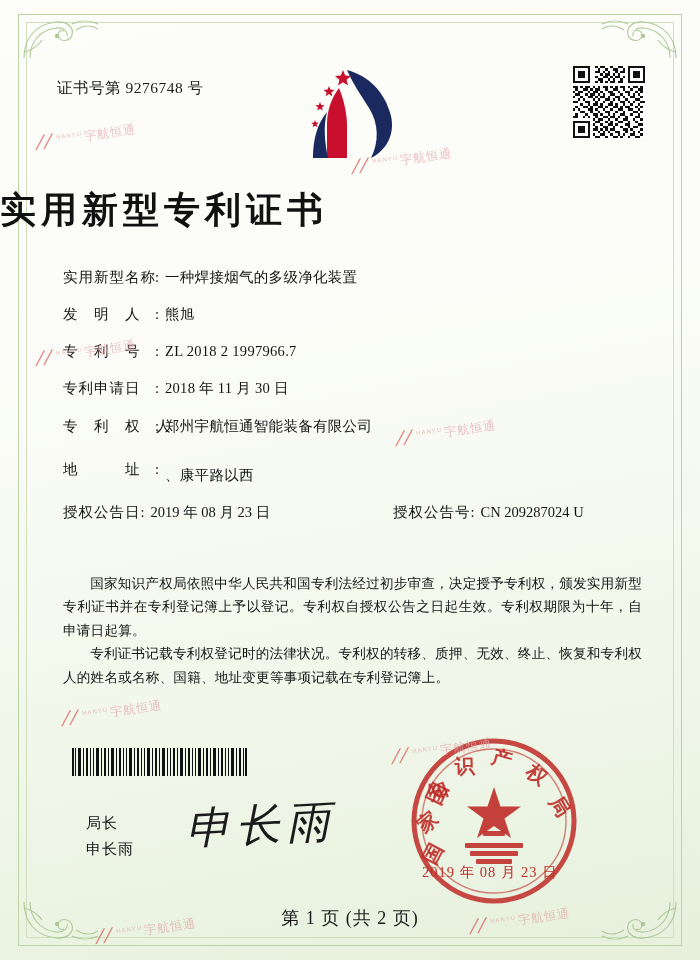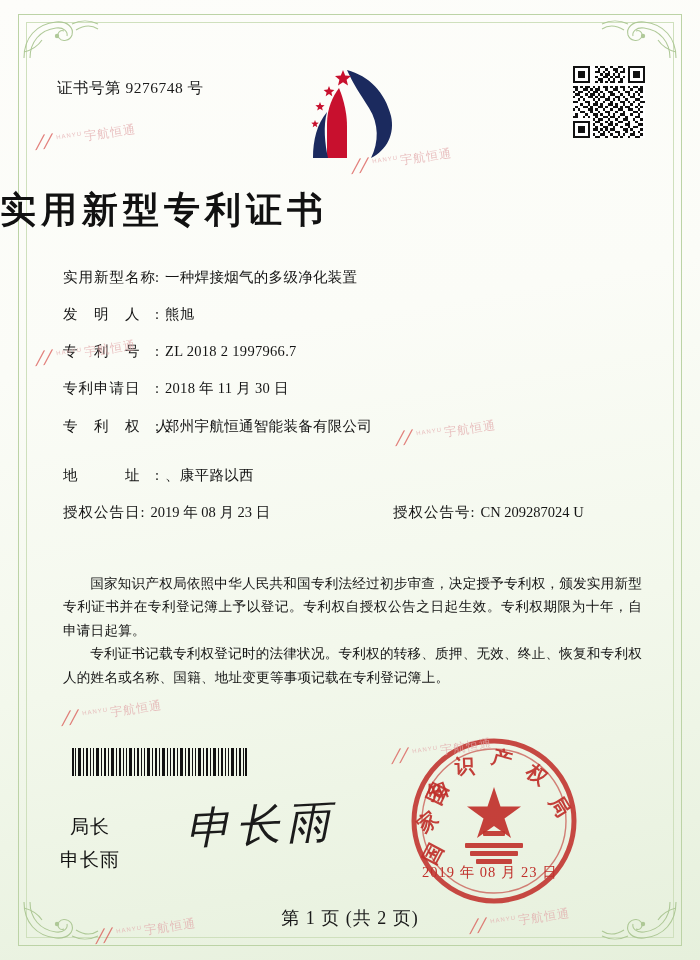--- a/index.html
+++ b/index.html
@@ -91,21 +91,21 @@
     position: absolute;
     left: 63px;
     right: 60px;
     top: 268px;
     font-size: 14.5px;
     color: #141414;
     line-height: 1.25;
   }
   .field-row {
     display: flex;
-    align-items: flex-end;
+    align-items: center;
     margin-bottom: 19px;
   }
   .field-label {
     flex: 0 0 auto;
     width: 92px;
     letter-spacing: 1px;
     white-space: pre;
   }
   .field-colon {
     flex: 0 0 auto;
@@ -156,27 +156,26 @@
     left: 72px;
     top: 748px;
     width: 175px;
     height: 28px;
   }
   .barcode svg { display:block; width:100%; height:100%; }
 
   
   .sig-labels {
     position: absolute;
-    left: 60px;
+    left: 86px;
     top: 810px;
-    font-size: 19px;
+    font-size: 15px;
     line-height: 1.75;
     letter-spacing: 1px;
     color: #111;
-    text-align: center;
   }
   .sig-script {
     position: absolute;
     left: 186px;
     top: 796px;
     font-size: 44px;
     color: #1b1b1b;
     font-family: "Liberation Serif", "DejaVu Serif", serif;
     font-style: italic;
     letter-spacing: 6px;

